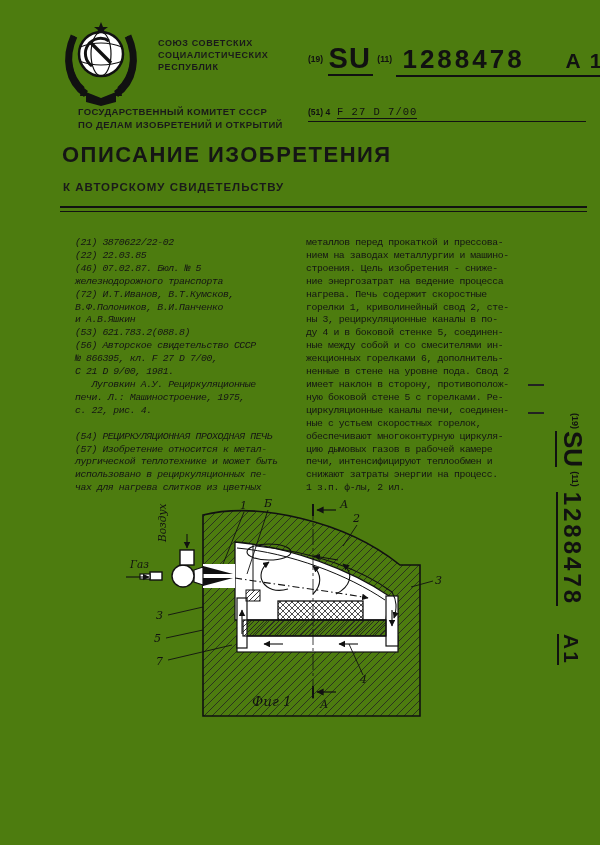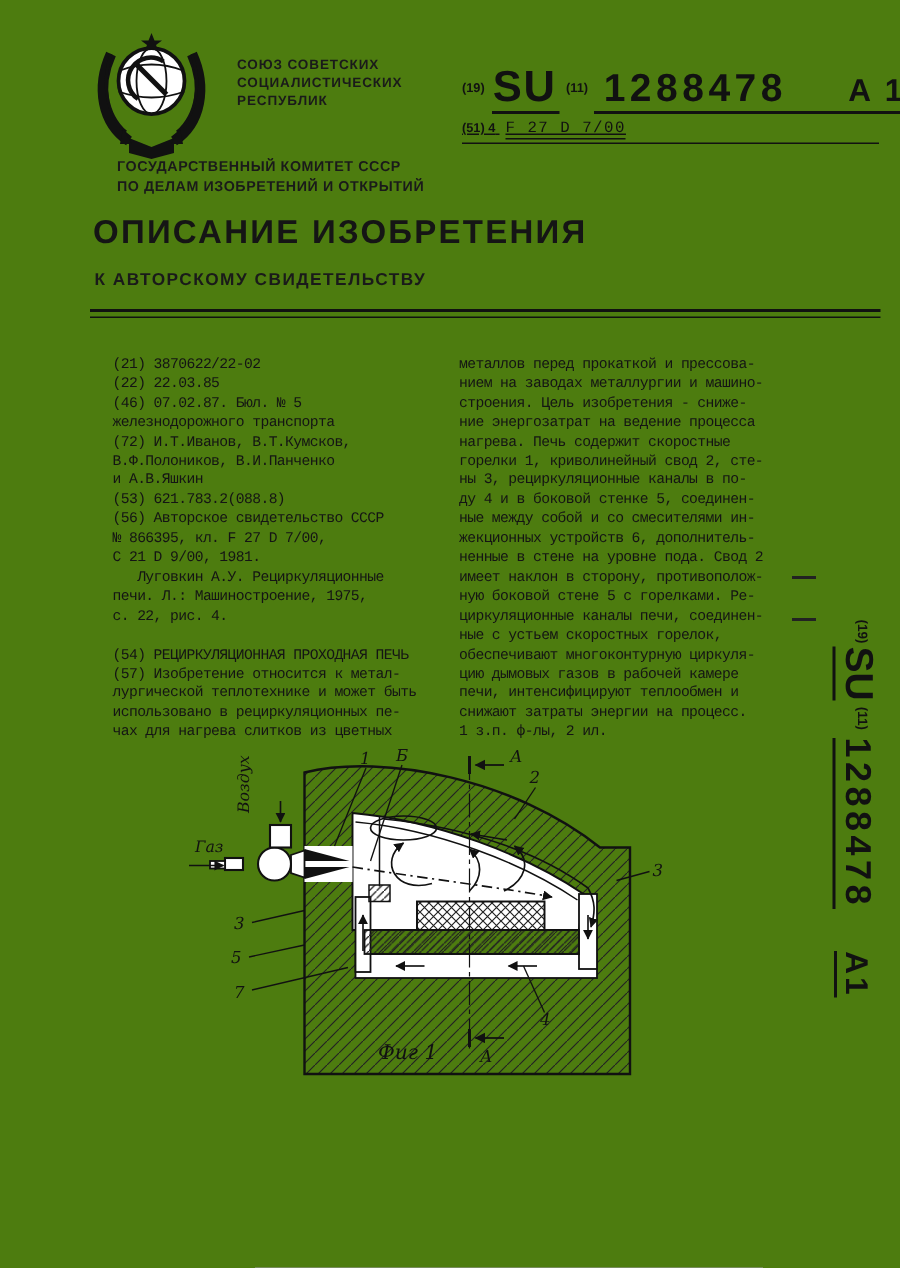--- a/index.html
+++ b/index.html
@@ -11,35 +11,35 @@
            letter-spacing:.6px;line-height:12px;color:#1a1a1a;}
   .committee{position:absolute;left:78px;top:106px;font-size:9.5px;font-weight:bold;
              letter-spacing:.4px;line-height:12.5px;color:#1a1a1a;}
   .pubrow{position:absolute;left:308px;top:42px;white-space:nowrap;}
   .code-small{font-size:8.5px;font-weight:bold;vertical-align:6px;}
   .su-big{font-size:29px;font-weight:bold;letter-spacing:1px;border-bottom:2.5px solid #111;
           padding:0 2px 0 1px;font-family:"Liberation Sans",sans-serif;}
   .num-big{font-size:26px;font-weight:bold;letter-spacing:3px;border-bottom:2.5px solid #111;
            padding:0 6px 1px 6px;}
   .kind-big{font-size:21px;font-weight:bold;letter-spacing:2px;}
-  .ipcrow{position:absolute;left:308px;top:80px;width:278px;border-bottom:1.5px solid #111;
-          padding-bottom:3px;font-size:10px;white-space:nowrap;text-decoration:underline;}
+  .ipcrow{position:absolute;left:308px;top:106px;width:278px;border-bottom:1.5px solid #111;
+          padding-bottom:3px;font-size:10px;white-space:nowrap;}
   .ipc-code{font-size:8.5px;font-weight:bold;}
   .ipc-class{font-size:10.5px;letter-spacing:1px;border-bottom:1px solid #111;margin-left:4px;
              font-family:"Liberation Mono",monospace;}
   .doc-title{position:absolute;left:62px;top:142px;font-size:22px;font-weight:bold;
              letter-spacing:1.5px;color:#151515;}
   .doc-sub{position:absolute;left:63px;top:181px;font-size:11.5px;font-weight:bold;
            letter-spacing:1px;color:#1a1a1a;}
   .rule-double{position:absolute;left:60px;top:206px;width:527px;height:3px;
                border-top:2.5px solid #111;border-bottom:1px solid #111;}
   
   .col{position:absolute;top:237px;width:242px;font-family:"Liberation Mono","DejaVu Sans Mono",monospace;
        font-size:9.8px;line-height:12.9px;color:#141414;}
-  .col-left{left:75px;}
+  .col-left{left:75px;font-style:italic;}
   .col-right{left:306px;}
   .bodyline{white-space:pre;letter-spacing:-0.4px;}
   
   .sidestrip{position:absolute;left:544px;top:413px;width:44px;height:300px;}
   .sidestrip-inner{transform-origin:0 0;transform:rotate(90deg) translateY(-44px);
                    width:300px;white-space:nowrap;}
   .s-small{font-size:9px;font-weight:bold;vertical-align:8px;margin-right:2px;}
   .s-big{font-size:26px;font-weight:bold;border-bottom:2.5px solid #111;padding-bottom:1px;}
   .s-num{font-size:24px;letter-spacing:3px;margin-left:3px;}
   .s-kind{font-size:21px;margin-left:28px;letter-spacing:2px;}
@@ -126,21 +126,21 @@
   <div class="col col-right">
       <div class="bodyline">металлов перед прокаткой и прессова-</div>
       <div class="bodyline">нием на заводах металлургии и машино-</div>
       <div class="bodyline">строения. Цель изобретения - сниже-</div>
       <div class="bodyline">ние энергозатрат на ведение процесса</div>
       <div class="bodyline">нагрева. Печь содержит скоростные</div>
       <div class="bodyline">горелки 1, криволинейный свод 2, сте-</div>
       <div class="bodyline">ны 3, рециркуляционные каналы в по-</div>
       <div class="bodyline">ду 4 и в боковой стенке 5, соединен-</div>
       <div class="bodyline">ные между собой и со смесителями ин-</div>
-      <div class="bodyline">жекционных устройств 6, дополнитель-</div>
+      <div class="bodyline">жекционных горелками 6, дополнитель-</div>
       <div class="bodyline">ненные в стене на уровне пода. Свод 2</div>
       <div class="bodyline">имеет наклон в сторону, противополож-</div>
       <div class="bodyline">ную боковой стене 5 с горелками. Ре-</div>
       <div class="bodyline">циркуляционные каналы печи, соединен-</div>
       <div class="bodyline">ные с устьем скоростных горелок,</div>
       <div class="bodyline">обеспечивают многоконтурную циркуля-</div>
       <div class="bodyline">цию дымовых газов в рабочей камере</div>
       <div class="bodyline">печи, интенсифицируют теплообмен и</div>
       <div class="bodyline">снижают затраты энергии на процесс.</div>
       <div class="bodyline">1 з.п. ф-лы, 2 ил.</div>

